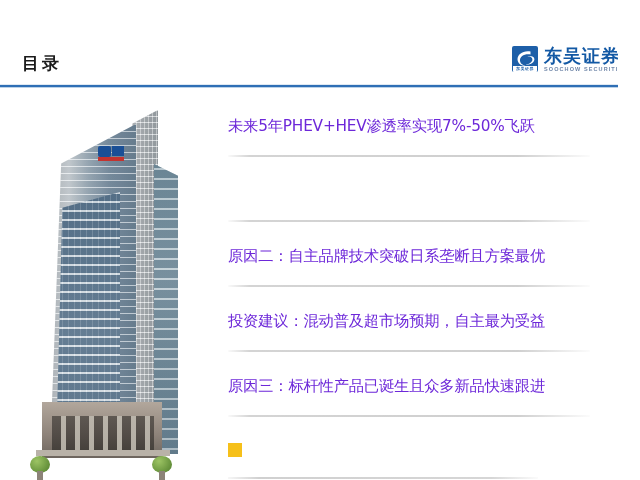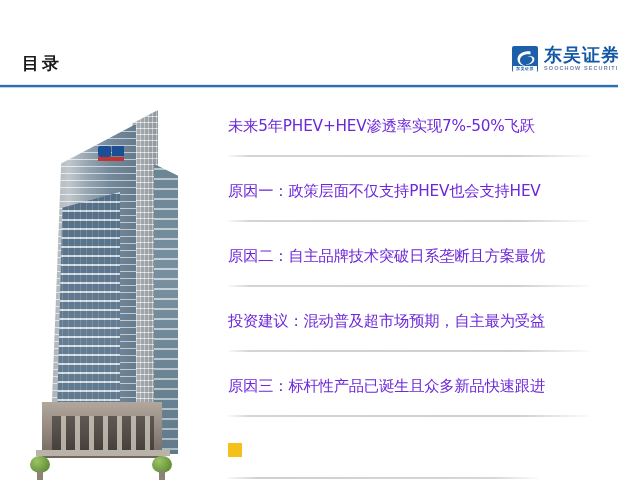--- a/index.html
+++ b/index.html
@@ -45,21 +45,21 @@
     height: 4px;
     background: linear-gradient(to bottom,#dfe9f3 0px,#dfe9f3 1px,#2f6fb5 1px,#2f6fb5 3px,#bcd2e8 3px,#bcd2e8 4px);
   }
 
   
   .corp-logo {
     position: absolute;
     right: 12px;
     top: 16px;
     display: flex;
-    align-items: flex-start;
+    align-items: flex-end;
     gap: 6px;
   }
   .corp-mark {
     position: relative;
     width: 26px;
     height: 26px;
     background: #1d5fa8;
     border-radius: 2px;
     flex: none;
     overflow: hidden;
@@ -373,21 +373,20 @@
   </div>
 
   <div class="toc">
 
     <div class="toc-item">
       <div class="toc-text">未来5年PHEV+HEV渗透率实现7%-50%飞跃</div>
       <div class="toc-rule"></div>
     </div>
 
     <div class="toc-item">
-      <div class="toc-text">原因一：政策层面不仅支持PHEV也会支持HEV</div>
       <div class="toc-rule"></div>
     </div>
 
     <div class="toc-item">
       <div class="toc-text">原因二：自主品牌技术突破日系垄断且方案最优</div>
       <div class="toc-rule"></div>
     </div>
 
     <div class="toc-item">
       <div class="toc-text">投资建议：混动普及超市场预期，自主最为受益</div>

